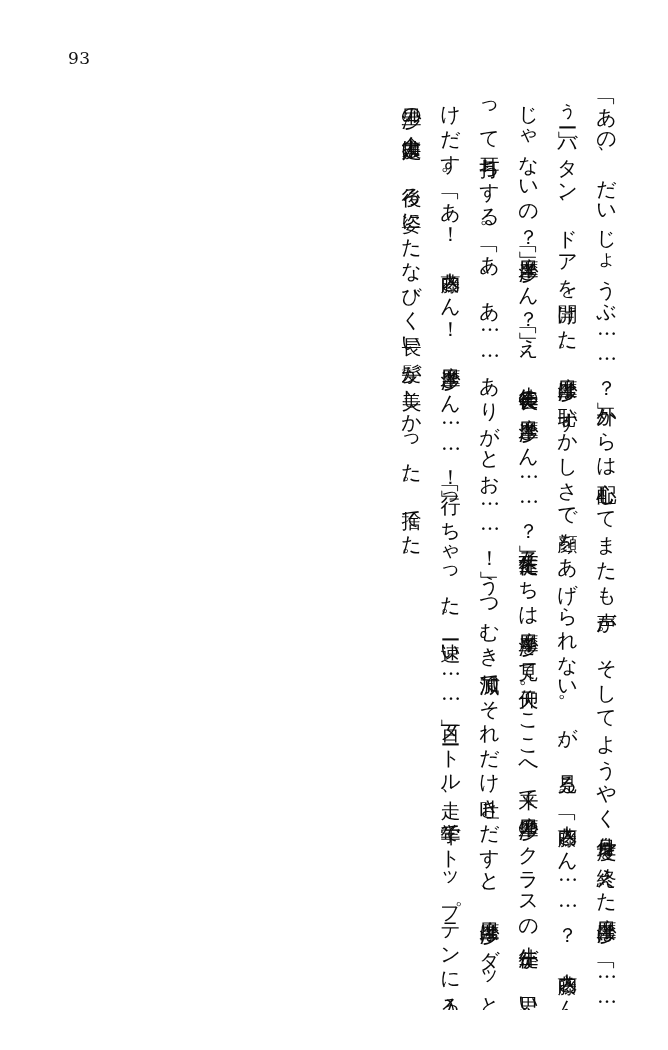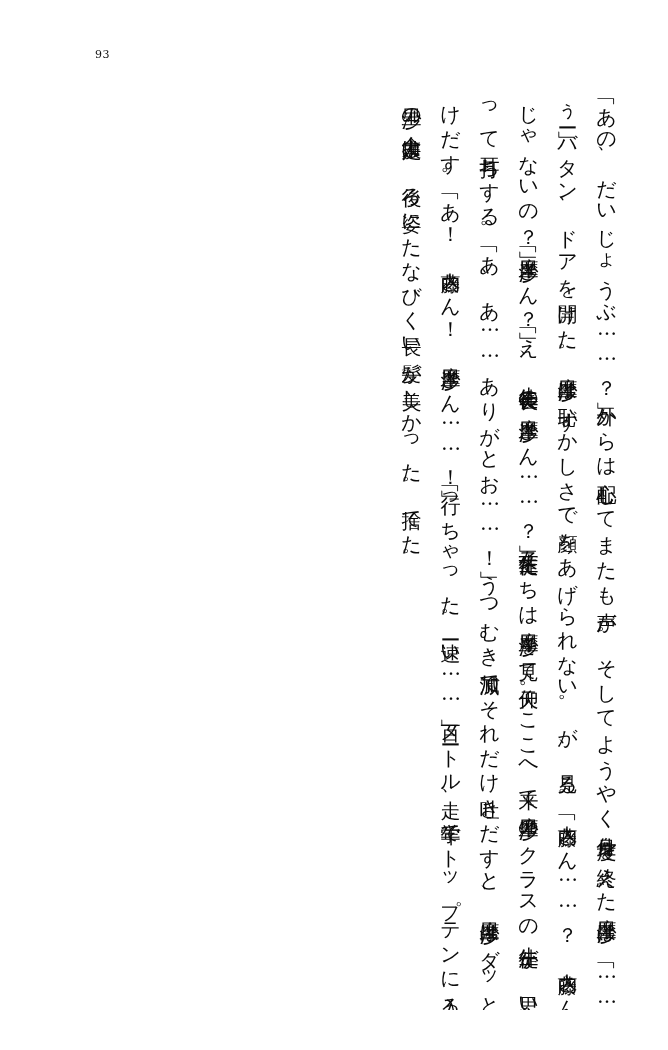--- a/index.html
+++ b/index.html
@@ -18,25 +18,24 @@
     position: relative;
     width: 668px;
     height: 1050px;
     background: #ffffff;
     box-sizing: border-box;
   }
   .page-number {
     position: absolute;
     top: 48px;
     left: 68px;
-    font-size: 11px;
+    font-size: 17px;
     font-family: "DejaVu Serif", "Liberation Serif", serif;
     letter-spacing: 0.5px;
     color: #111;
-    margin-left: 27px;
   }
   .text-body {
     position: absolute;
     top: 92px;
     left: 40px;
     right: 42px;
     bottom: 40px;
     writing-mode: vertical-rl;
     text-orientation: upright;
     font-size: 20px;

